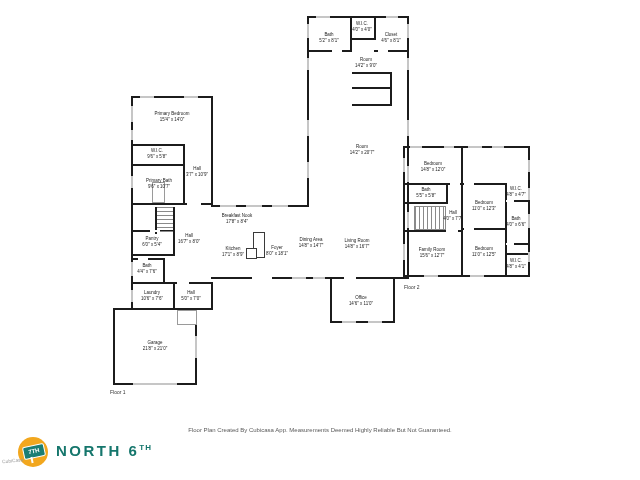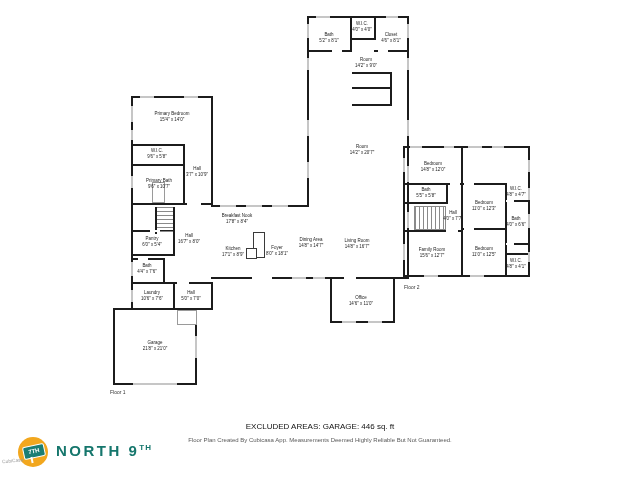--- a/index.html
+++ b/index.html
@@ -276,23 +276,22 @@
   <div class="rl" style="left:516px;top:264px">
       <span>W.I.C.</span>
       <span>4'8" x 4'1"</span>
     </div>
 
   <div class="floor-tag" style="left:110px;top:390px">Floor 1</div>
   <div class="floor-tag" style="left:404px;top:285px">Floor 2</div>
 </div>
 
 <div class="summary">
-  <div class="l">EXCLUDED AREAS: GARAGE: 446 sq. ft</div>
   <div class="d">Floor Plan Created By Cubicasa App. Measurements Deemed Highly Reliable But Not Guaranteed.</div>
 </div>
 
 <div>
   <div class="logo-circle"></div>
   <div class="logo-sign">7TH</div>
   <div class="logo-stem"></div>
-  <div class="wordmark"><span>NORTH 9</span><sup>TH</sup></div>
+  <div class="wordmark"><span>NORTH 6</span><sup>TH</sup></div>
 </div>
 <div class="wm">CubiCasa</div>
 
 </body></html>

